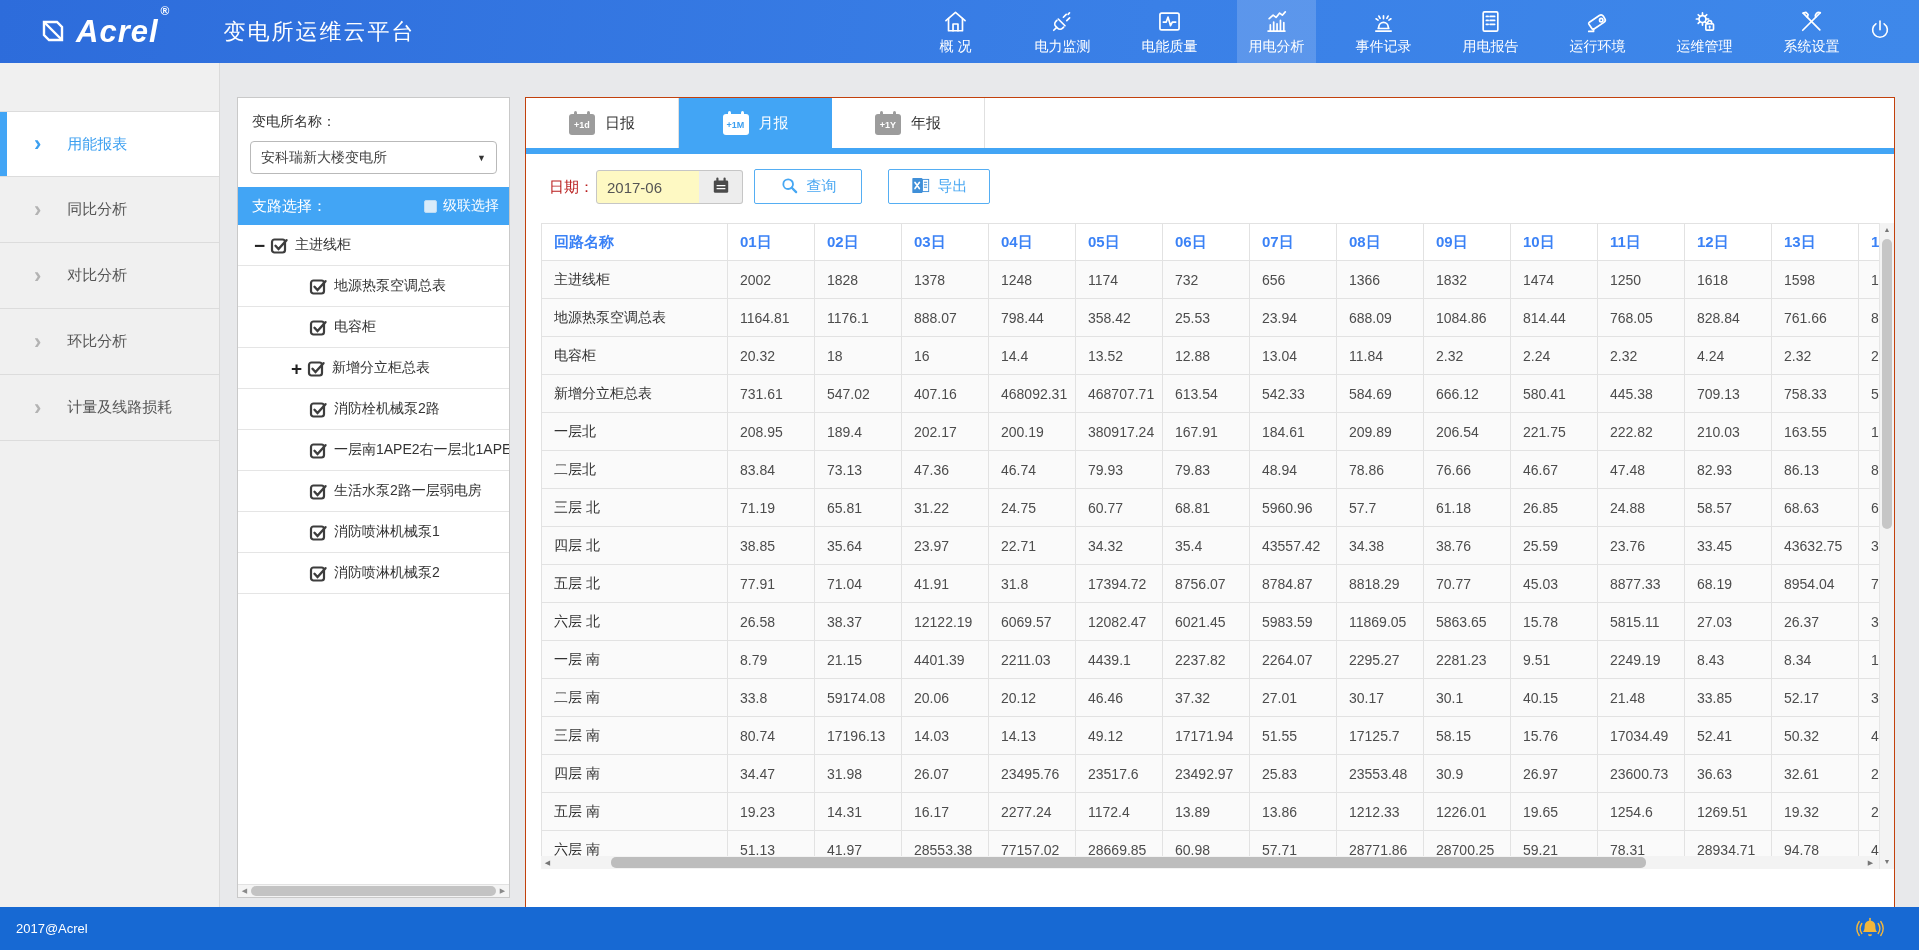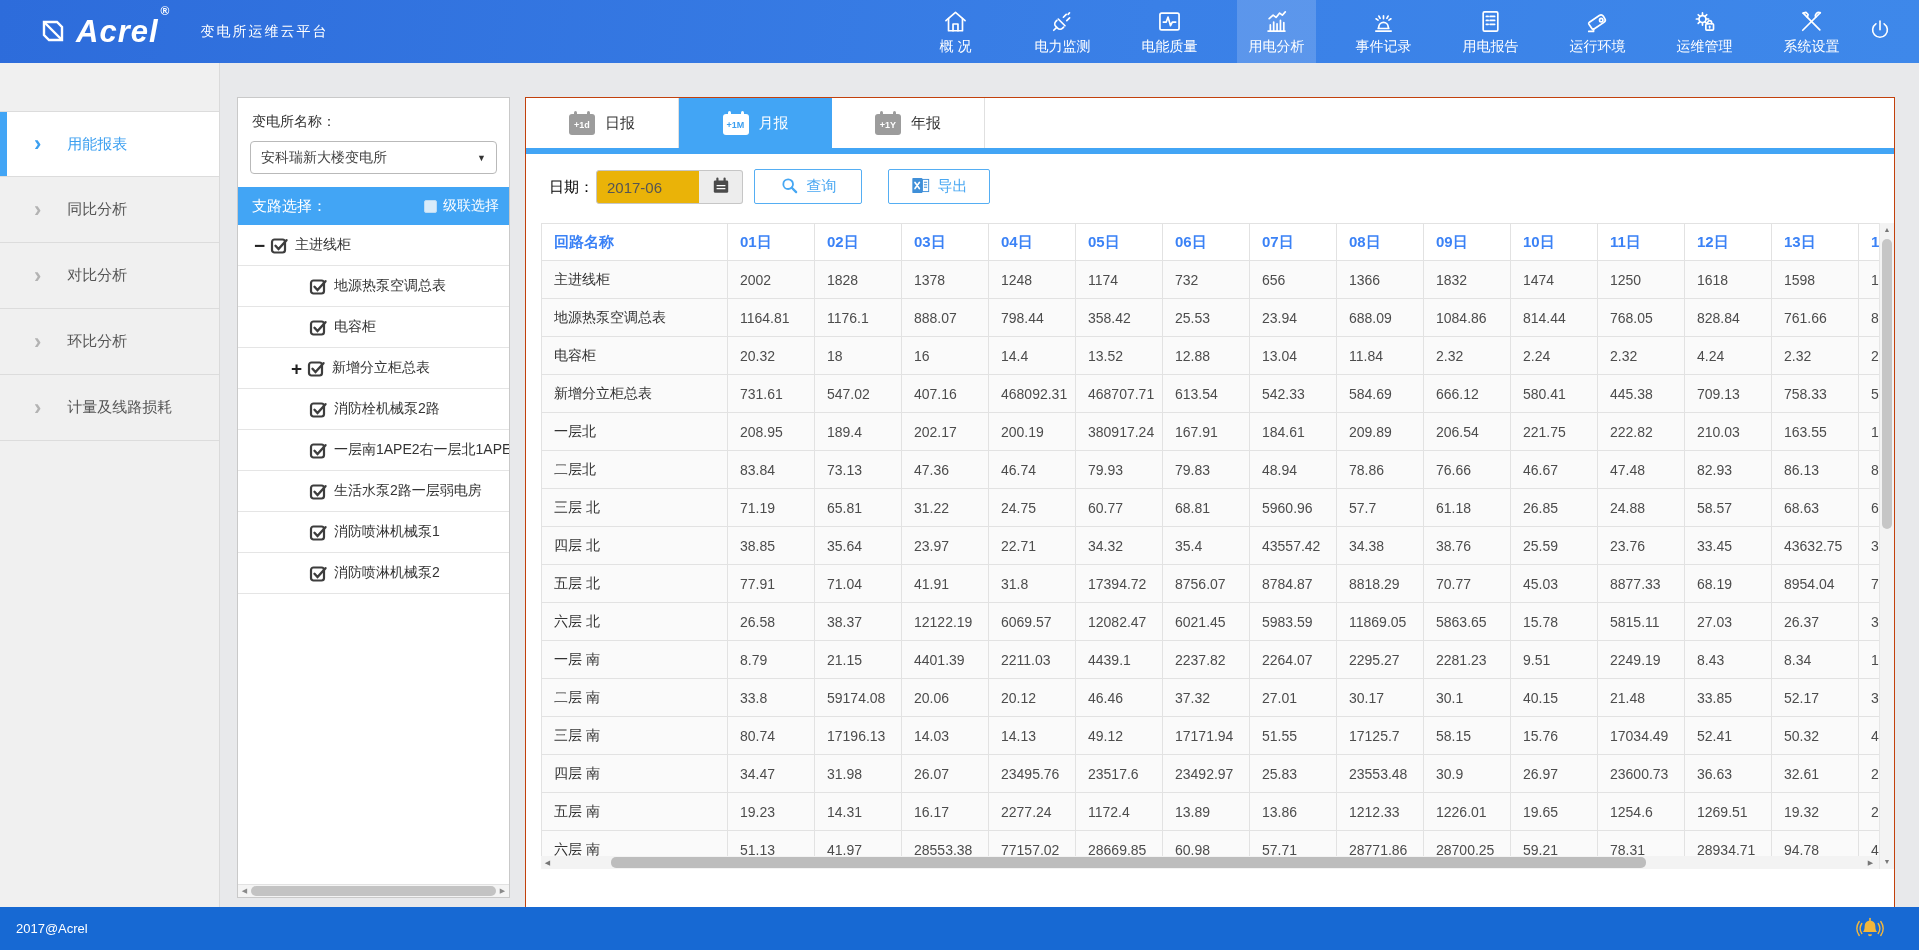--- a/index.html
+++ b/index.html
@@ -7,21 +7,21 @@
     font-family:"Liberation Sans","DejaVu Sans",sans-serif; }
 
   
   .header { position:absolute; left:0; top:0; width:1919px; height:63px;
     background:linear-gradient(100deg,#2d6cdb 0%,#3a80e7 60%,#3e88ea 100%);
     display:flex; align-items:center; color:#fff; }
   .logo-area { display:flex; align-items:center; margin-left:38px; }
   .logo-mark { width:30px; height:28px; display:inline-flex; margin-right:8px; }
   .logo-text { font-size:31px; font-weight:bold; font-style:italic; letter-spacing:1px; }
   .logo-reg { font-size:12px; vertical-align:top; position:relative; top:-10px; left:2px; font-style:normal; }
-  .app-title { font-size:14px; margin-left:32px; letter-spacing:2px; }
+  .app-title { font-size:22px; margin-left:55px; letter-spacing:2px; }
   .nav { position:absolute; right:10px; top:0; height:63px; display:flex;gap:28px; }
   .nav-item { width:79px; height:63px; display:flex; flex-direction:column; align-items:center;
     justify-content:flex-end; padding-bottom:7px; cursor:pointer; }
   .nav-item.active { background:rgba(255,255,255,0.17); }
   .nav-icon { width:27px; height:27px; }
   .nav-icon svg { width:27px; height:27px; }
   .nav-icon svg * , .power-icon svg * { fill:none; stroke:#fff; stroke-width:1.5;
     stroke-linecap:round; stroke-linejoin:round; }
   .nav-label { font-size:14px; margin-top:3px; white-space:nowrap; }
   .power-btn { width:58px; height:63px; display:flex; align-items:center; justify-content:center; cursor:pointer; }
@@ -75,23 +75,23 @@
   .tabs-underline { position:absolute; left:0; top:50px; width:100%; height:6px; background:#42a5f5; }
   .cal { width:26px; height:21px; border-radius:3px; background:#9c9c9c; color:#fff;
     font-size:9px; font-weight:bold; display:flex; align-items:center; justify-content:center;
     position:relative; margin-top:3px; }
   .cal::before, .cal::after { content:''; position:absolute; top:-3px; width:3px; height:5px;
     border-radius:2px; background:inherit; }
   .cal::before { left:5px; } .cal::after { right:5px; }
   .tab.active .cal { background:#fff; color:#3b9ff0; }
 
   .toolbar { position:absolute; left:0; top:56px; width:100%; height:69px; }
-  .date-label { position:absolute; left:23px; top:24px; font-size:15px; color:#000000; }
+  .date-label { position:absolute; left:23px; top:24px; font-size:15px; color:#b91c1c; }
   .date-input { position:absolute; left:70px; top:16px; width:104px; height:34px;
-    background:#eab308; border:1px solid #c6c6c6; border-radius:3px 0 0 3px;
+    background:#fef9c3; border:1px solid #c6c6c6; border-radius:3px 0 0 3px;
     padding-left:10px; font-size:15px; color:#555; font-family:inherit; }
   .date-cal-btn { position:absolute; left:173px; top:16px; width:44px; height:34px;
     background:#ededed; border:1px solid #c6c6c6; border-left:none; border-radius:0 3px 3px 0;
     display:flex; align-items:center; justify-content:center; cursor:pointer; }
   .btn { position:absolute; top:15px; height:35px; background:#fff; border:1px solid #55aef3;
     border-radius:2px; color:#4aa8f2; font-size:15px; display:flex; align-items:center;
     justify-content:center; gap:8px; cursor:pointer; font-family:inherit; }
   .btn-query { left:228px; width:108px; }
   .btn-export { left:362px; width:102px; }
   .btn svg { width:19px; height:19px; }

